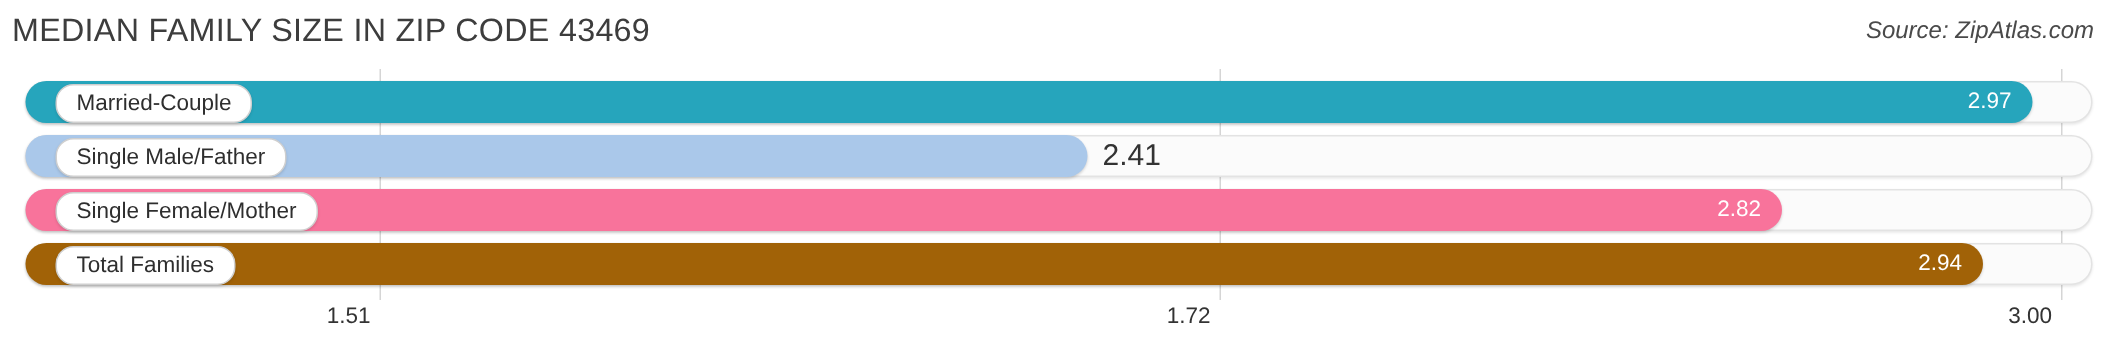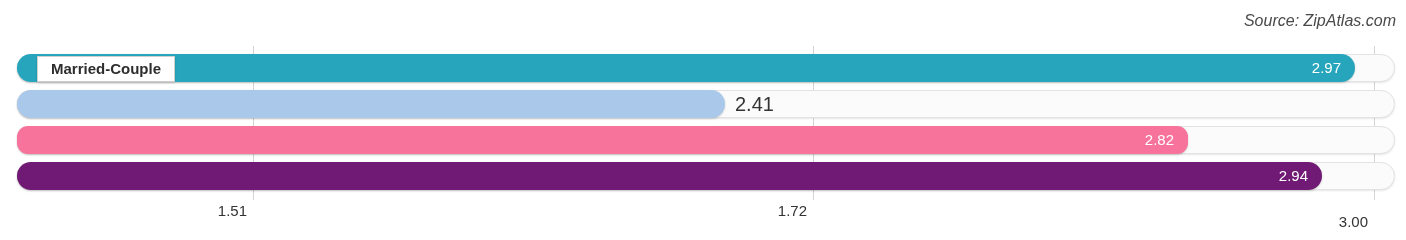--- a/index.html
+++ b/index.html
@@ -114,26 +114,25 @@
 
   .bar-label-pill {
     position: absolute;
     left: 20px;
     top: 2px;
     height: 24px;
     line-height: 24px;
     padding: 0 13px;
     background: #ffffff;
     border: 1px solid #cfcfcf;
-    border-radius: 0;
+    border-radius: 12px;
     font-size: 15px;
     color: #2e2e2e;
     white-space: nowrap;
     box-shadow: 0 1px 2px rgba(0,0,0,0.13);
-    font-weight: bold;
   }
 
   
   #axis-area {
     position: absolute;
     left: 0;
     top: 200px;
     width: 1406px;
     height: 33px;
   }
@@ -145,20 +144,21 @@
     white-space: nowrap;
     transform: translateX(-100%);
     padding-right: 6px;
   }
 </style>
 </head>
 <body>
 
 <div id="chart-root">
 
+  <div id="chart-title">MEDIAN FAMILY SIZE IN ZIP CODE 43469</div>
 
   <div id="chart-source">Source: ZipAtlas.com</div>
 
   <div id="plot-area">
 
     <div class="gridline" style="left:253px;"></div>
     <div class="gridline" style="left:813px;"></div>
     <div class="gridline" style="left:1374px;"></div>
 
     <div class="bar-row" style="top:8px;">
@@ -166,37 +166,40 @@
       <div class="bar-fill" style="width:1338px; background:#26a5bc;">
         <span class="bar-value-inside" style="right:14px;">2.97</span>
       </div>
       <div class="bar-label-pill">Married-Couple</div>
     </div>
 
     <div class="bar-row" style="top:44px;">
       <div class="bar-track"></div>
       <div class="bar-fill" style="width:708px; background:#aac8ea;"></div>
       <span class="bar-value-outside" style="left:718px;">2.41</span>
+      <div class="bar-label-pill">Single Male/Father</div>
     </div>
 
     <div class="bar-row" style="top:80px;">
       <div class="bar-track"></div>
-      <div class="bar-fill" style="width:1171px; background:#f8739b;border-radius:11px;">
+      <div class="bar-fill" style="width:1171px; background:#f8739b;">
         <span class="bar-value-inside" style="right:14px;">2.82</span>
       </div>
+      <div class="bar-label-pill">Single Female/Mother</div>
     </div>
 
     <div class="bar-row" style="top:116px;">
       <div class="bar-track"></div>
-      <div class="bar-fill" style="width:1305px; background:#701a75;">
+      <div class="bar-fill" style="width:1305px; background:#a16207;">
         <span class="bar-value-inside" style="right:14px;">2.94</span>
       </div>
+      <div class="bar-label-pill">Total Families</div>
     </div>
 
   </div>
 
   <div id="axis-area">
     <span class="axis-tick-label" style="left:253px;">1.51</span>
     <span class="axis-tick-label" style="left:813px;">1.72</span>
-    <span class="axis-tick-label" style="left:1374px;margin-top:11px;">3.00</span>
+    <span class="axis-tick-label" style="left:1374px;">3.00</span>
   </div>
 
 </div>
 
 </body></html>

